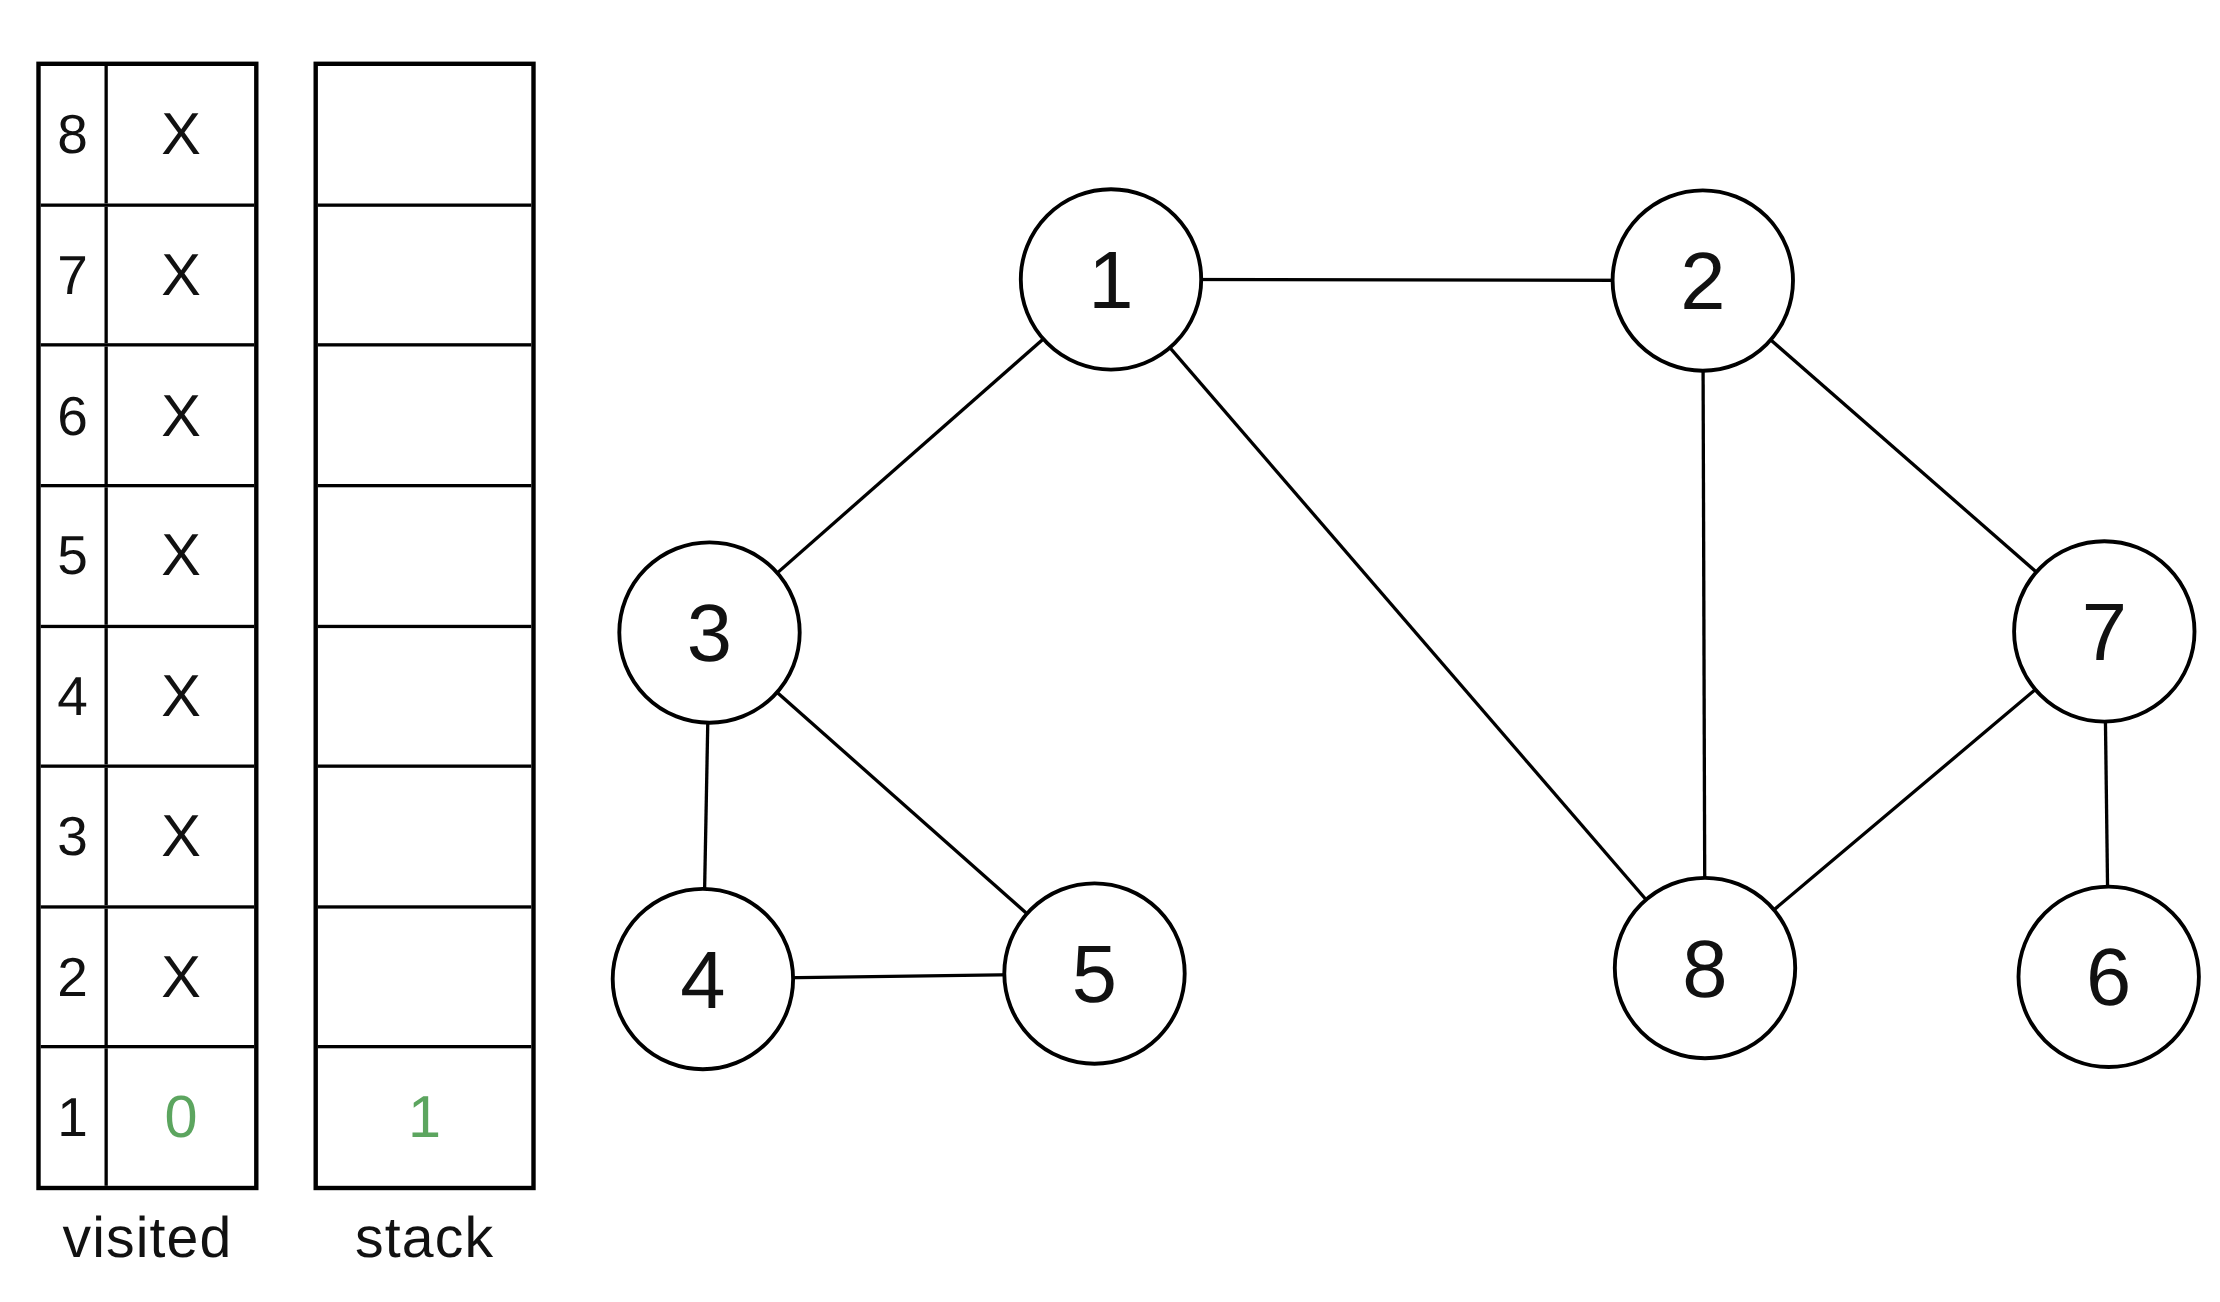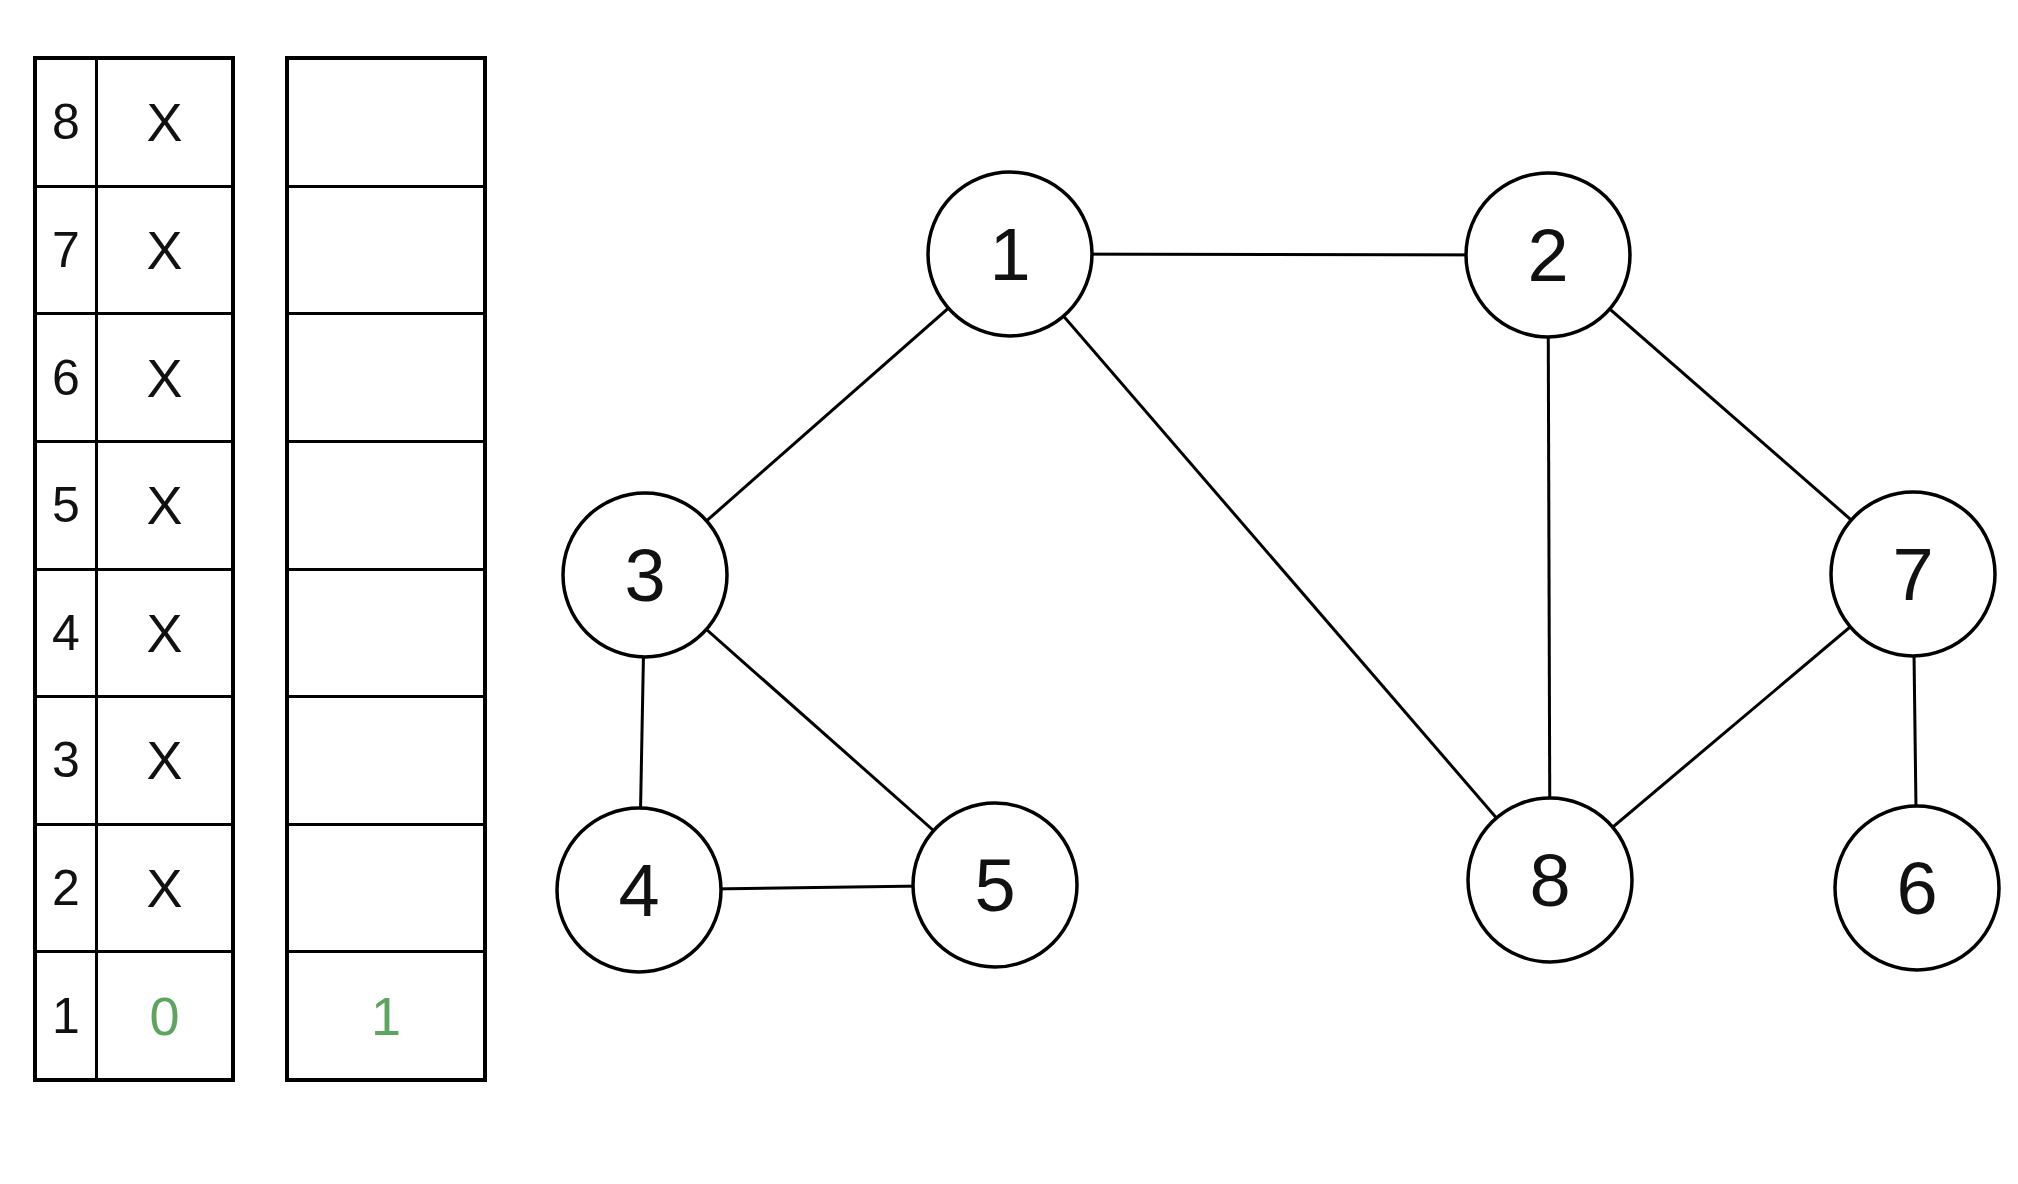--- a/index.html
+++ b/index.html
@@ -89,20 +89,22 @@
         <div class="cell val"></div>
       </div>
       <div class="trow">
         <div class="cell val"></div>
       </div>
       <div class="trow">
         <div class="cell val" style="color: rgb(92, 165, 95);">1</div>
       </div>
     </div>
 
+  <div id="visited-label" class="tlabel">visited</div>
+  <div id="stack-label" class="tlabel">stack</div>
 
   <svg id="graph-svg" width="2018" height="1184" viewBox="0 0 2018 1184">
       <line x1="1010" y1="254" x2="1548" y2="255" class="edge"></line>
       <line x1="1010" y1="254" x2="645" y2="575" class="edge"></line>
       <line x1="1010" y1="254" x2="1550" y2="880" class="edge"></line>
       <line x1="1548" y1="255" x2="1913" y2="574" class="edge"></line>
       <line x1="1548" y1="255" x2="1550" y2="880" class="edge"></line>
       <line x1="645" y1="575" x2="639" y2="890" class="edge"></line>
       <line x1="645" y1="575" x2="995" y2="885" class="edge"></line>
       <line x1="639" y1="890" x2="995" y2="885" class="edge"></line>

